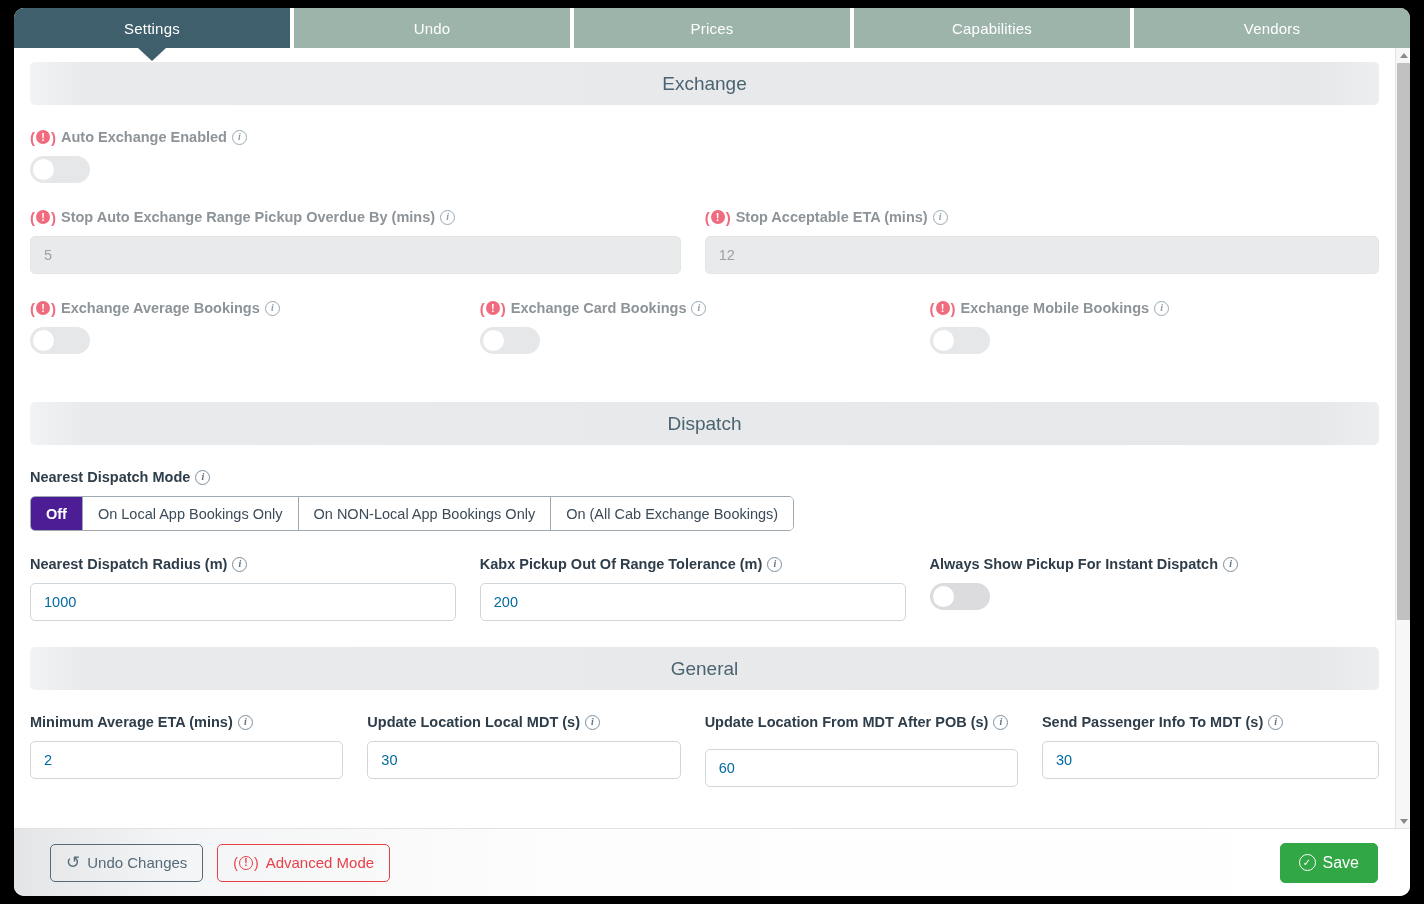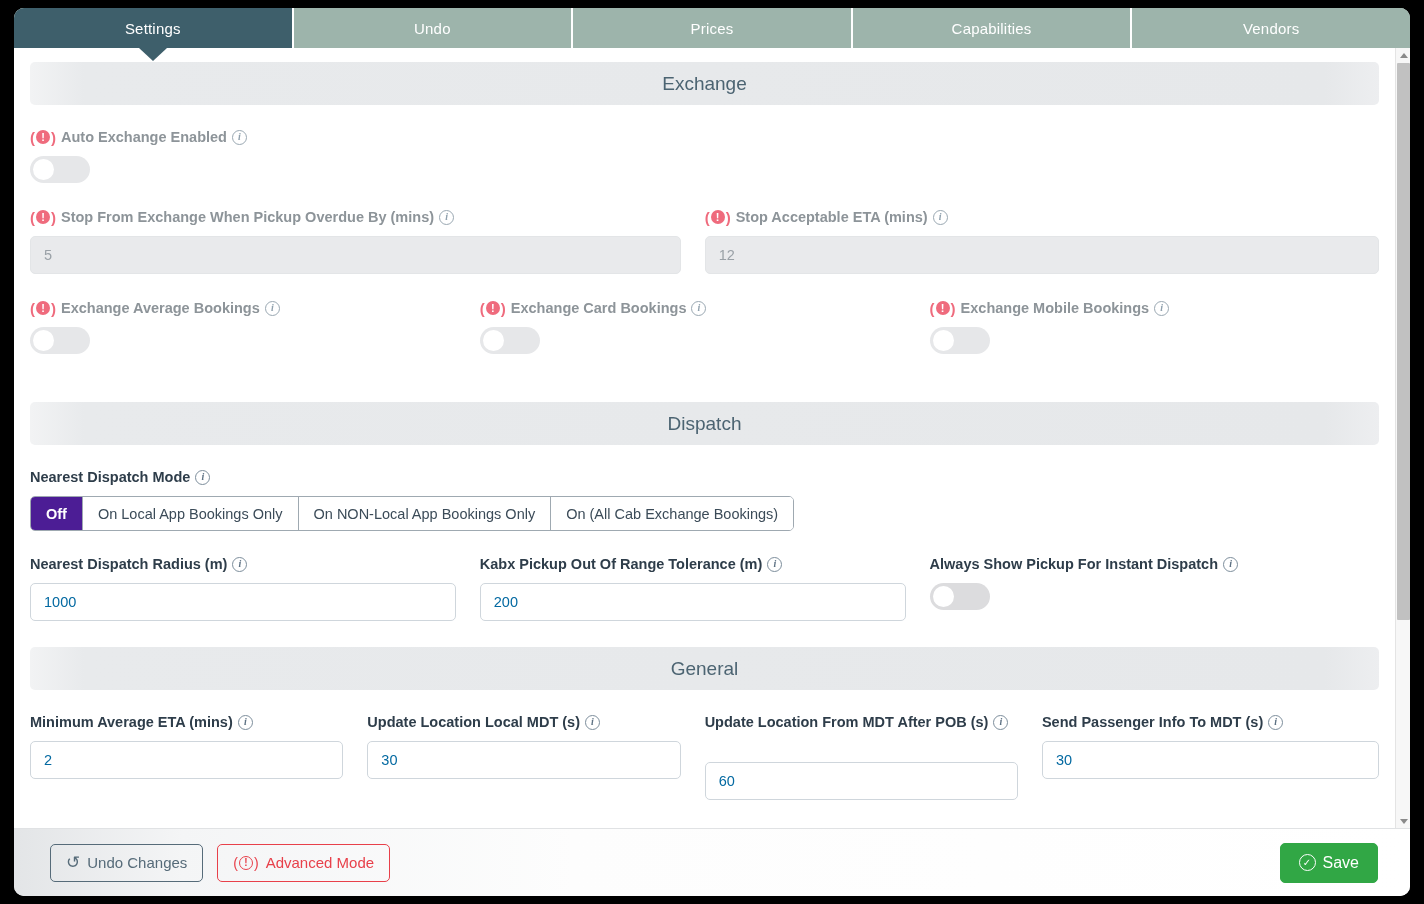--- a/index.html
+++ b/index.html
@@ -33,21 +33,21 @@
   }
   .tab {
     flex: 1 1 0;
     display: flex;
     align-items: center;
     justify-content: center;
     color: #ffffff;
     font-size: 15px;
     letter-spacing: .2px;
     background: #9db4ab;
-    border-right: 2px solid #ffffff;
+    border-right: 4px solid #ffffff;
     position: relative;
     cursor: pointer;
   }
   .tab:last-child { border-right: none; align-items: center; }
   .tab.active {
     background: #3e5f6b;
     color: #ffffff;
   }
   .tab.active .tab-arrow {
     position: absolute;
@@ -347,21 +347,21 @@
       </div>
 
       <div class="row" style="margin-top:24px">
         <div class="field f-w2">
           <div class="label disabled">
             <span class="warn">
               <span class="paren">(</span>
                 <span class="bubble">!</span>
                 <span class="paren">)</span>
             </span>
-            <span class="txt">Stop From Exchange When Pickup Overdue By (mins)</span>
+            <span class="txt">Stop Auto Exchange Range Pickup Overdue By (mins)</span>
             <span class="info dim">i</span>
           </div>
           <input class="input disabled" type="text" disabled="" value="5" style="">
         </div>
         <div class="field f-w2" style="padding-right:0">
           <div class="label disabled">
             <span class="warn">
               <span class="paren">(</span>
                 <span class="bubble">!</span>
                 <span class="paren">)</span>
@@ -480,21 +480,21 @@
             <span class="txt">Update Location Local MDT (s)</span>
             <span class="info">i</span>
           </div>
           <input class="input" type="text" value="30" style="">
         </div>
         <div class="field f-w4-b">
           <div class="label wrap">
             <span class="txt">Update Location From MDT After POB (s)</span>
             <span class="info">i</span>
           </div>
-          <input class="input" type="text" style="margin-top: 21px;" value="60">
+          <input class="input" type="text" style="margin-top: 8px;" value="60">
         </div>
         <div class="field f-w4-a" style="padding-right:0">
           <div class="label">
             <span class="txt">Send Passenger Info To MDT (s)</span>
             <span class="info">i</span>
           </div>
           <input class="input" type="text" value="30" style="">
         </div>
       </div>
 

